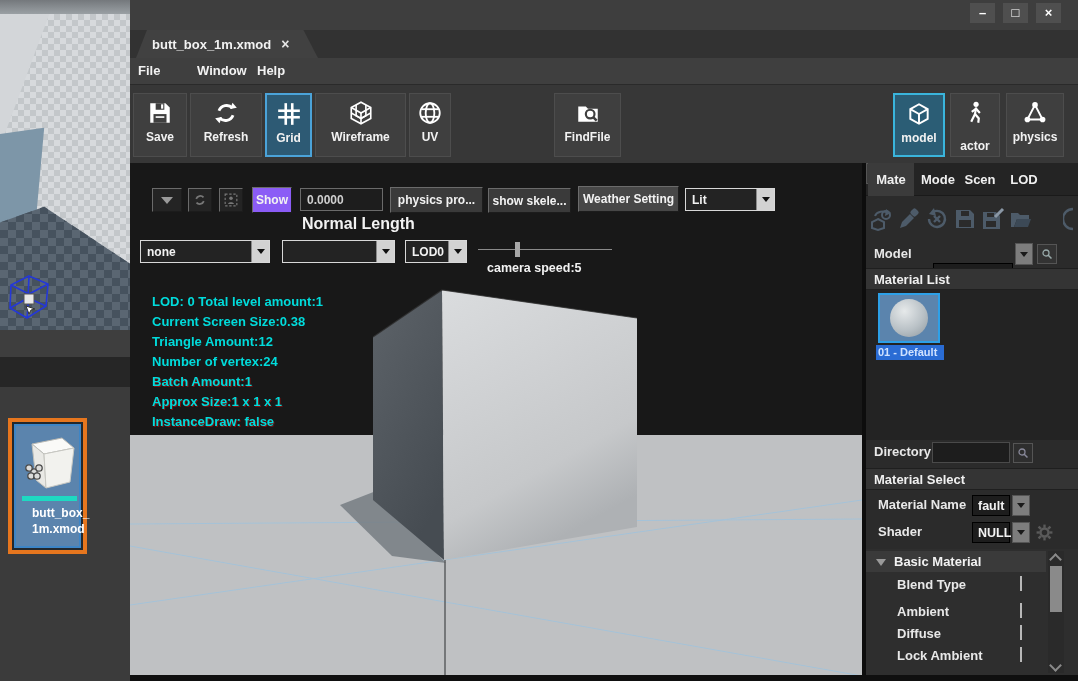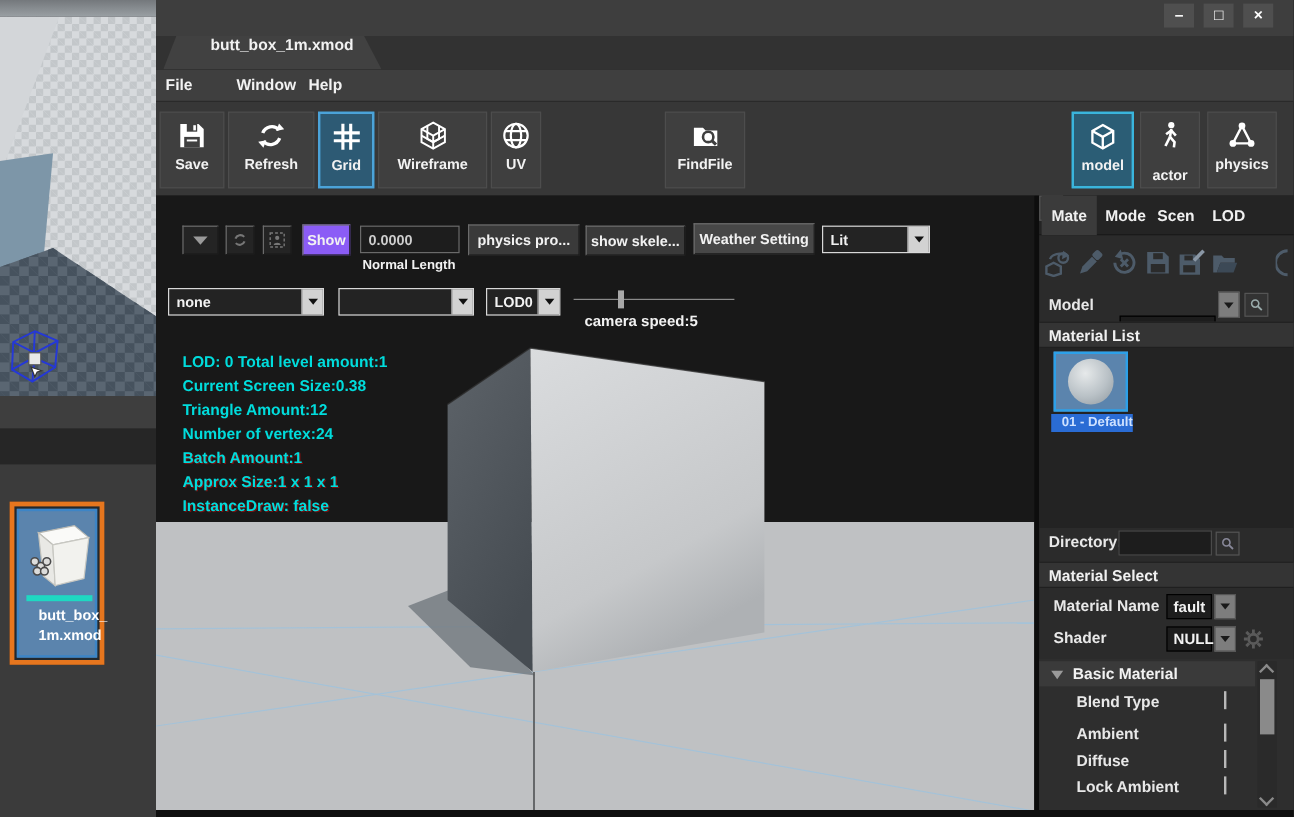--- a/index.html
+++ b/index.html
@@ -45,21 +45,21 @@
   
   #win { left:130px; top:0; width:948px; height:681px; background:#1a1a1a; }
   #chrome { left:0; top:0; width:948px; height:30px; background:#3e3e3e; }
   .winbtn { position:absolute; top:3px; width:25px; height:20px; background:#4f4f4f;
     color:#fff; font-weight:700; font-size:13px; text-align:center; line-height:19px; }
   #btn-min { left:840px; } #btn-max { left:873px; } #btn-close { left:906px; }
 
   #tabstrip { left:0; top:30px; width:948px; height:28px; background:#323232; }
   #doc-tab { position:absolute; left:6px; top:0; width:182px; height:28px; background:#414141;
     clip-path:polygon(6% 0,92% 0,100% 100%,0 100%); display:flex; align-items:center;
-    padding-left:16px; gap:10px;flex-direction:column; }
+    padding-left:16px; gap:10px; }
   #doc-tab .title { color:#f2f2f2; font-size:13px; font-weight:700; }
   #doc-tab .x { color:#e6e6e6; font-size:14px; font-weight:700; }
 
   #menubar { left:0; top:58px; width:948px; height:27px; background:#3f3f3f;
     border-bottom:1px solid #2a2a2a; }
   .menu-item { position:absolute; top:5px; color:#f2f2f2; font-size:13px; font-weight:700; }
   #menu-file { left:8px; } #menu-window { left:67px; } #menu-help { left:127px; }
 
   
   #toolbar { left:0; top:85px; width:948px; height:78px; background:#373737; }
@@ -87,21 +87,21 @@
     color:#f2f2f2; font-size:12px; font-weight:700; display:flex;
     align-items:center; justify-content:center; }
   .ovl-dark { background:#242424; }
   #o-collapse{left:22px; top:25px; width:30px;}
   #o-sync{left:58px; top:25px; width:24px;}
   #o-person{left:89px; top:25px; width:24px;}
   #o-show{left:122px; top:24px; width:40px; height:26px; background:#8b5cf6;}
   #o-normal-field{left:170px; top:25px; width:83px; height:23px; background:#1d1d1d;
     border:1px solid #6a6a6a; color:#cfcfcf; font-size:12px; font-weight:700;
     display:flex; align-items:center; padding-left:6px;}
-  #o-normal-label{left:172px; top:52px; color:#f2f2f2; font-size:11px; font-weight:700;}
+  #o-normal-label{left:172px; top:52px; color:#f2f2f2; font-size:16px; font-weight:700;}
   #o-physics{left:260px; top:24px; width:93px; height:26px;}
   #o-skele{left:358px; top:25px; width:83px; height:25px;}
   #o-weather{left:448px; top:23px; width:101px; height:26px; background:#474747;}
 
   .combo { position:absolute; height:23px; background:#232323; border:1px solid #d8d8d8;
     display:flex; align-items:center; }
   .combo .val { flex:1; color:#f2f2f2; font-size:12px; font-weight:700; padding-left:6px;
     white-space:nowrap; overflow:hidden; }
   .arrowbtn { width:18px; height:100%; background:#d2d2d2; border-left:1px solid #8a8a8a;
     display:flex; align-items:center; justify-content:center; }
@@ -150,21 +150,21 @@
     color:#f0f0f0; font-size:13px; font-weight:700; display:flex; align-items:center;
     padding-left:8px; border-top:1px solid #1f1f1f; border-bottom:1px solid #1f1f1f; }
   #mat-list-area { position:absolute; left:0; top:127px; width:212px; height:150px; background:#232323; }
   #mat-thumb { position:absolute; left:12px; top:3px; width:62px; height:50px;
     background:#5b84ad; border:2px solid #2da0e8; display:flex; align-items:center;
     justify-content:center; }
   #mat-sphere { width:38px; height:38px; border-radius:50%;
     background:radial-gradient(circle at 38% 32%, #e6e9ea, #b9c1c6 55%, #8d979e); }
   #mat-item-label { position:absolute; left:10px; top:55px; width:68px; height:15px;
     background:#2a6cd4; color:#cfe2ff; font-size:11px; font-weight:700;
-    line-height:15px; padding-left:2px; white-space:nowrap; overflow:hidden;text-align:right; }
+    line-height:15px; padding-left:2px; white-space:nowrap; overflow:hidden; }
 
   #dir-field { position:absolute; left:66px; top:279px; width:78px; height:21px;
     background:#1d1d1d; border:1px solid #4a4a4a; }
 
   .small-combo { position:absolute; width:38px; height:21px; background:#1d1d1d;
     border:1px solid #000; color:#f2f2f2; font-size:12.5px; font-weight:700;
     display:flex; align-items:center; padding-left:5px; }
 
   #basic-sec { position:absolute; left:0; top:386px; width:212px; height:126px; background:#2e2e2e; }
   #basic-hdr { position:absolute; left:0; top:2px; width:180px; height:21px; background:#3a3a3a;

